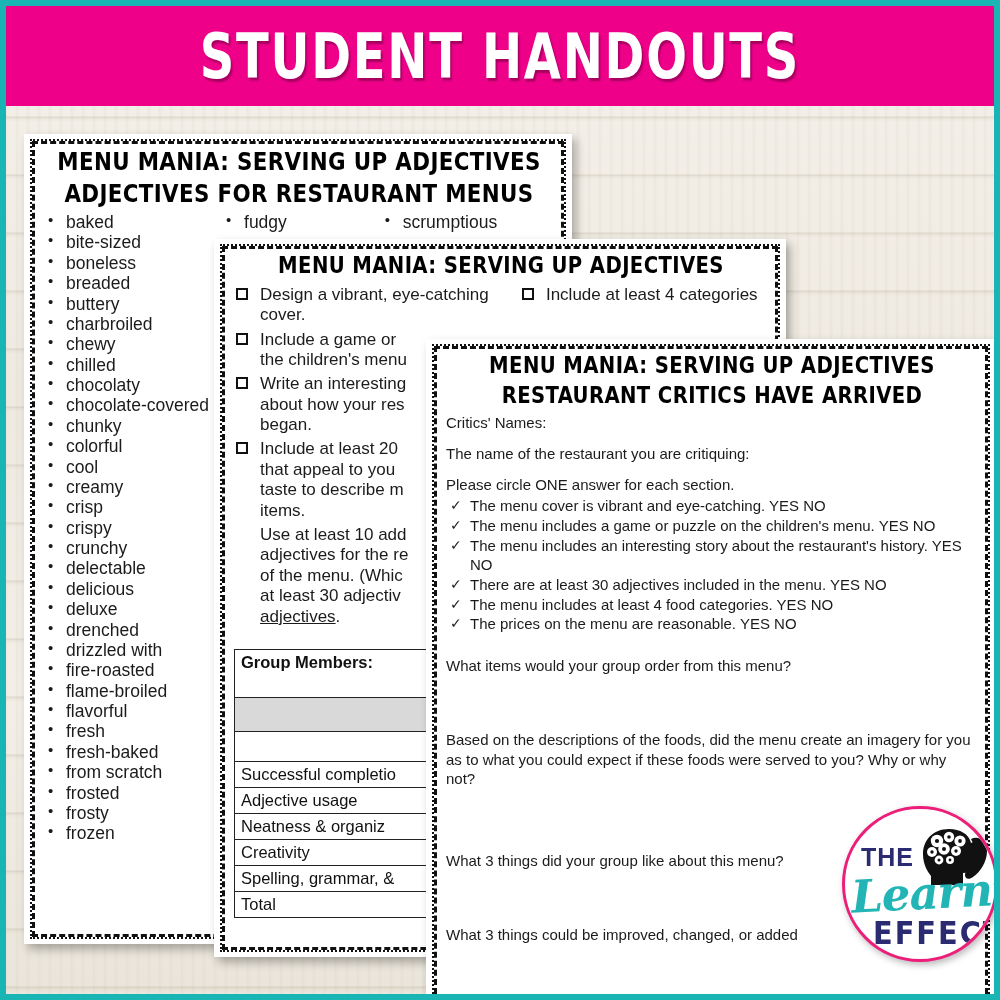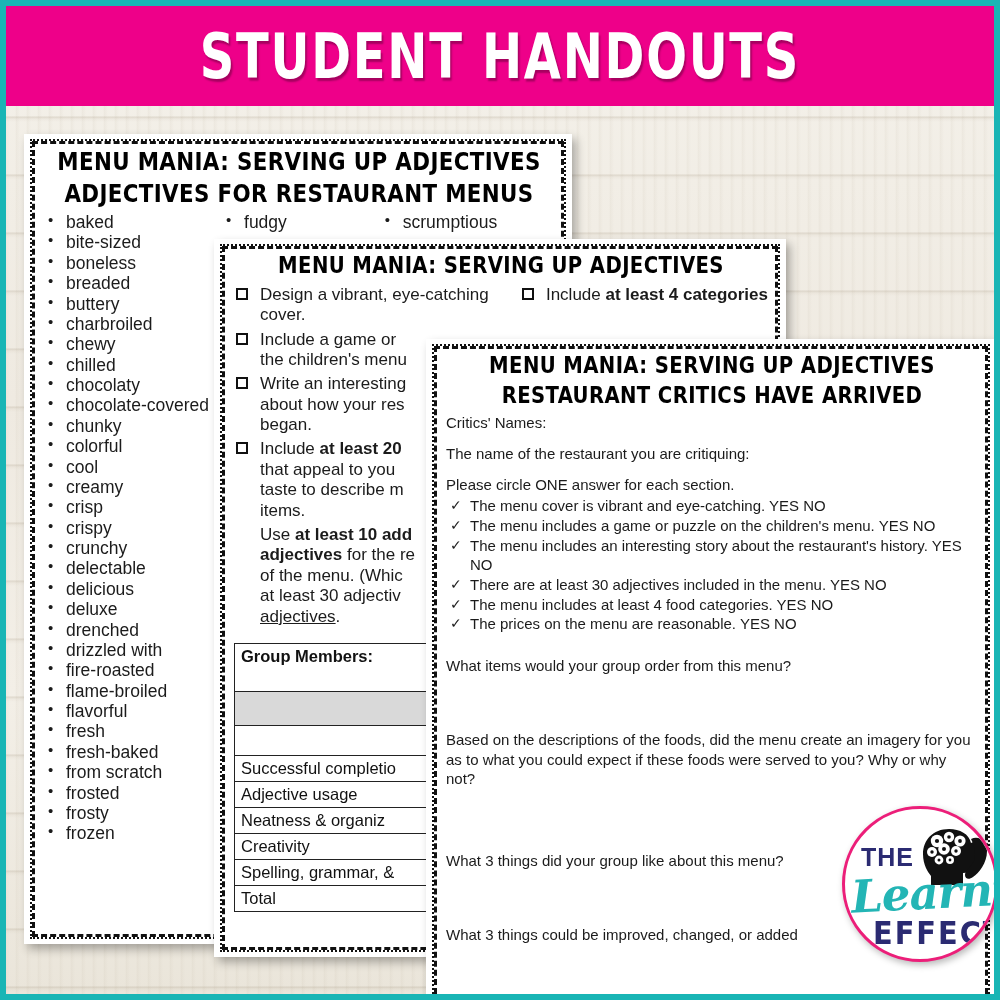--- a/index.html
+++ b/index.html
@@ -114,23 +114,23 @@
   #sheet2 .checkwrap { display: flex; gap: 18px; }
   #sheet2 .ck-col { font-size: 17px; color: #1b1b1b; line-height: 1.2; }
   #sheet2 .ck-col.left { width: 270px; }
   #sheet2 .ck-col.right { width: 250px; text-align: left; }
   .ck-item { position: relative; padding-left: 26px; margin-bottom: 4px; }
   .ck-box {
     position: absolute; left: 2px; top: 3px;
     width: 12px; height: 12px;
     border: 2px solid #111;
   }
-  .ck-plain { margin-bottom: 4px; padding-left: 26px; }
+  .ck-plain { margin-bottom: 10px; padding-left: 26px; }
   .ck-underline { text-decoration: underline; }
-  b { font-weight: bold; }
+  b { font-weight: normal; }
 
   
   #rubric {
     margin-top: 12px;
     width: 258px;
     border-collapse: collapse;
     font-size: 16.5px;
     color: #111;
   }
   #rubric td {

